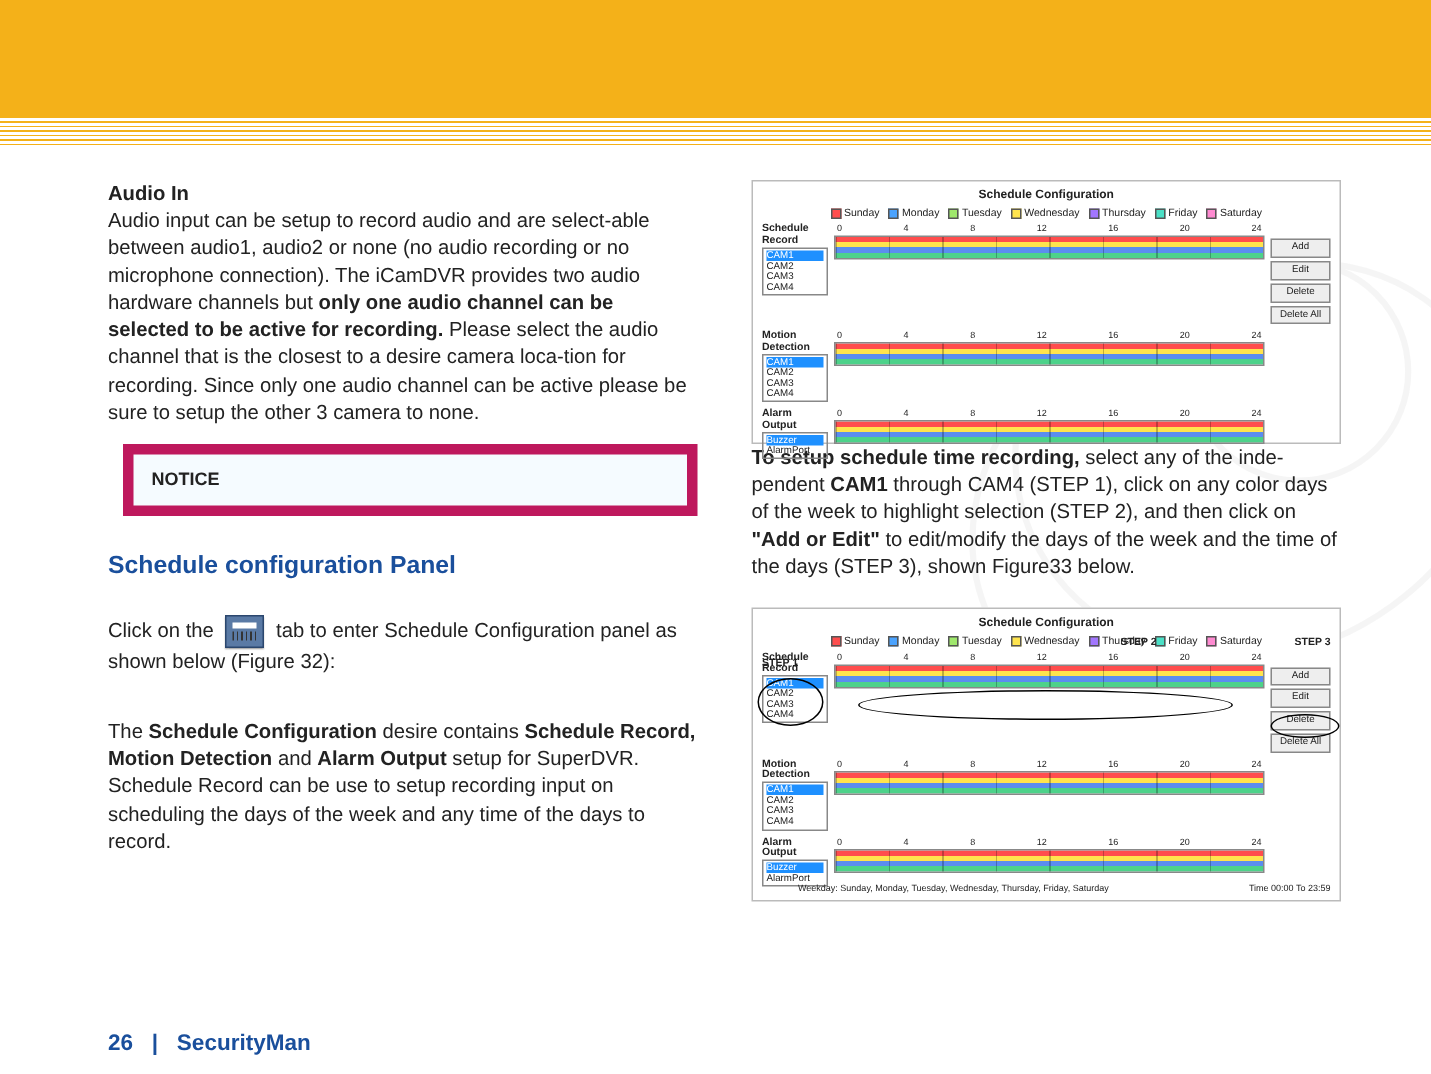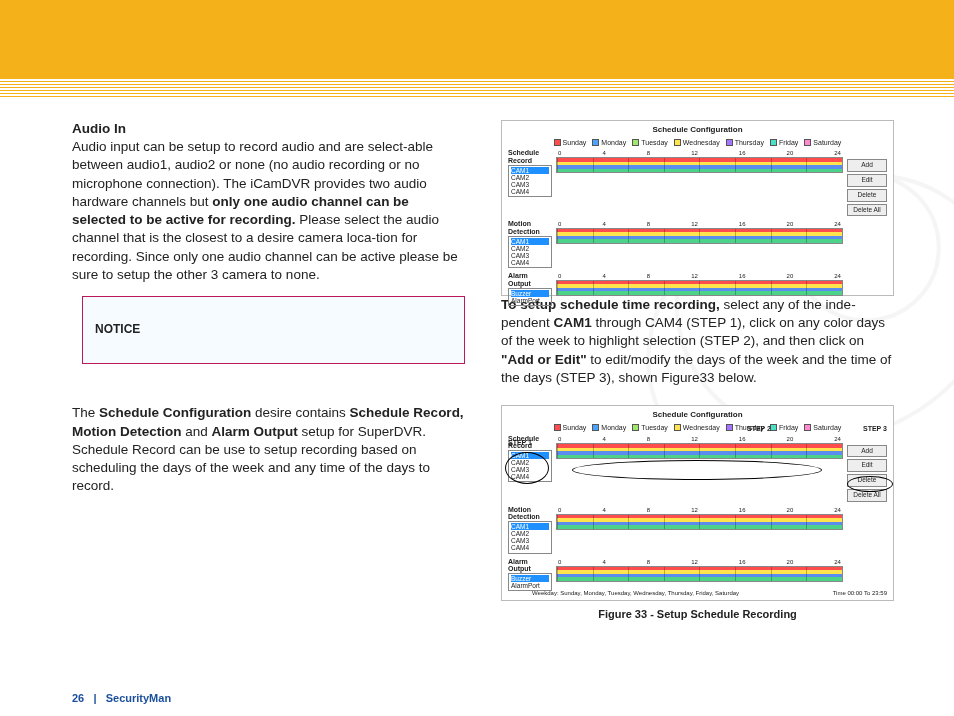--- a/index.html
+++ b/index.html
@@ -46,23 +46,23 @@
     display: flex;
     gap: 36px;
     font-size: 13.5px;
     line-height: 1.35;
     color: #222;
   }
   .col { flex: 1 1 0; position: relative; }
   .left-col p { margin-bottom: 10px; }
   .bold { font-weight: 700; }
   .notice-box {
-    border: 1px solid #be185d;
+    border: 7px solid #be185d;
     background: #f5fbff;
-    padding: 24px 12px;
+    padding: 8px 12px;
     margin: 12px 0 22px 10px;
     font-size: 12px;
     line-height: 1.35;
   }
   .notice-title { font-weight: 700; margin-bottom: 2px; font-size: 12px; }
   h2.section {
     color: #1a4f9c;
     font-size: 16.5px;
     font-weight: 700;
     margin: 8px 0 22px 0;
@@ -145,21 +145,21 @@
     border-radius:50%;
     background: transparent;
   }
   .step-label { position:absolute; font-size:7px; font-weight:700; white-space:nowrap; }
   .bottom-line { position:absolute; bottom:3px; left:30px; right:6px; font-size:6px; white-space:nowrap; }
 
   .page-footer {
     position: absolute;
     left: 72px;
     bottom: 12px;
-    font-size: 11px;
+    font-size: 15px;
     font-weight: 700;
     color: #1a4f9c;
   }
   .page-footer .num { color:#1a4f9c; }
 </style>
 </head>
 <body>
 
 <div class="top-bar"></div>
 <div class="stripes"></div>
@@ -178,24 +178,30 @@
   <div class="col left-col">
     <p>
       <span class="bold">Audio In</span><br>
       <span>Audio input can be setup to record audio and are select-able between audio1, audio2 or none (no audio recording or no microphone connection). The iCamDVR provides two audio hardware channels but </span><span class="bold">only one audio channel can be selected to be active for recording.</span><span> Please select the audio channel that is the closest to a desire camera loca-tion for recording. Since only one audio channel can be active please be sure to setup the other 3 camera to none.</span>
     </p>
 
     <div class="notice-box">
       <div class="notice-title">NOTICE</div>
     </div>
 
-
+    <h2 class="section">Schedule configuration Panel</h2>
+
+    <p>
+      <span>Click on the </span>
+      <span class="tab-icon"></span>
+      <span> tab to enter Schedule Configuration panel as shown below (Figure 32):</span>
+    </p>
     <br>
     <p>
-      <span>The </span><span class="bold">Schedule Configuration</span><span> desire contains </span><span class="bold">Schedule Record, Motion Detection</span><span> and </span><span class="bold">Alarm Output</span><span> setup for SuperDVR.  Schedule Record can be use to setup recording based on scheduling the days of the week and any time of the days to record.</span>
+      <span>The </span><span class="bold">Schedule Configuration</span><span> desire contains </span><span class="bold">Schedule Record, Motion Detection</span><span> and </span><span class="bold">Alarm Output</span><span> setup for SuperDVR.  Schedule Record can be use to setup recording input on scheduling the days of the week and any time of the days to record.</span>
     </p>
   </div>
 
   <div class="col right-col">
 
     
     <div class="figure-box" id="fig32">
         <div class="fig-title">Schedule Configuration</div>
         <div class="legend-row">
           <div class="legend-item">
@@ -430,21 +436,20 @@
           <div style="width: 40px;"></div>
         </div>
         <div class="step-label" style="left: 6px; top: 32px;">STEP 1</div>
         <div class="step-oval" style="left: 3px; top: 46px; width: 44px; height: 32px;"></div>
         <div class="step-label" style="left: 245px; top: 18px;">STEP 2</div>
         <div class="step-oval" style="left: 70px; top: 54px; width: 250px; height: 20px;"></div>
         <div class="step-label" style="right: 6px; top: 18px;">STEP 3</div>
         <div class="step-oval" style="right: 0px; top: 70px; width: 46px; height: 16px;"></div>
         <div class="bottom-line"><span>Weekday: Sunday, Monday, Tuesday, Wednesday, Thursday, Friday, Saturday</span><span style="float: right;">Time 00:00 To 23:59</span></div>
       </div>
-    <div class="figure-caption">Figure 33 - Setup Schedule Recording</div>
   </div>
 </div>
 
 <div class="page-footer">
   <span class="num">26</span>
   <span>&nbsp;&nbsp;|&nbsp;&nbsp;</span>
   <span>SecurityMan</span>
 </div>
 
 </body></html>

